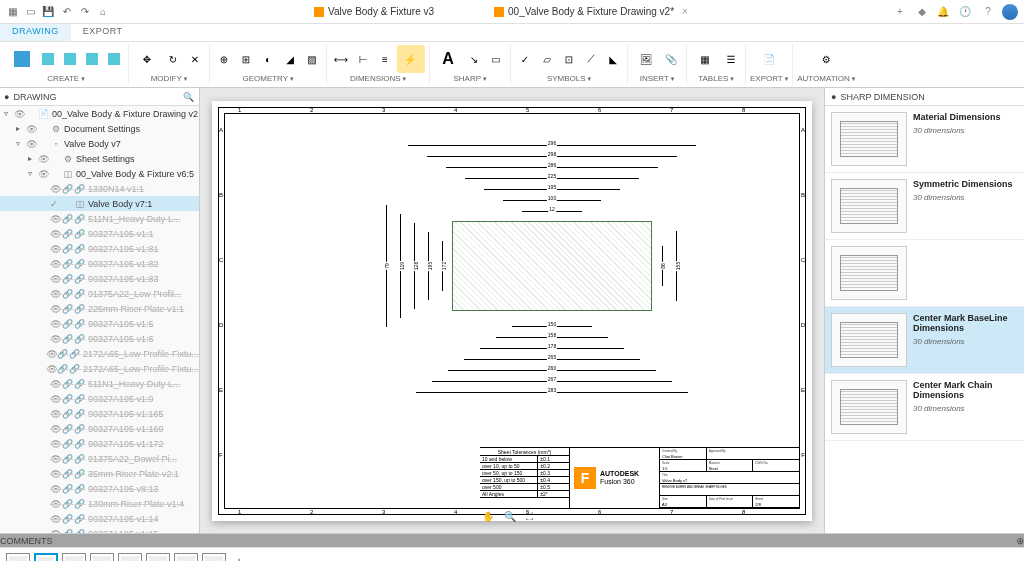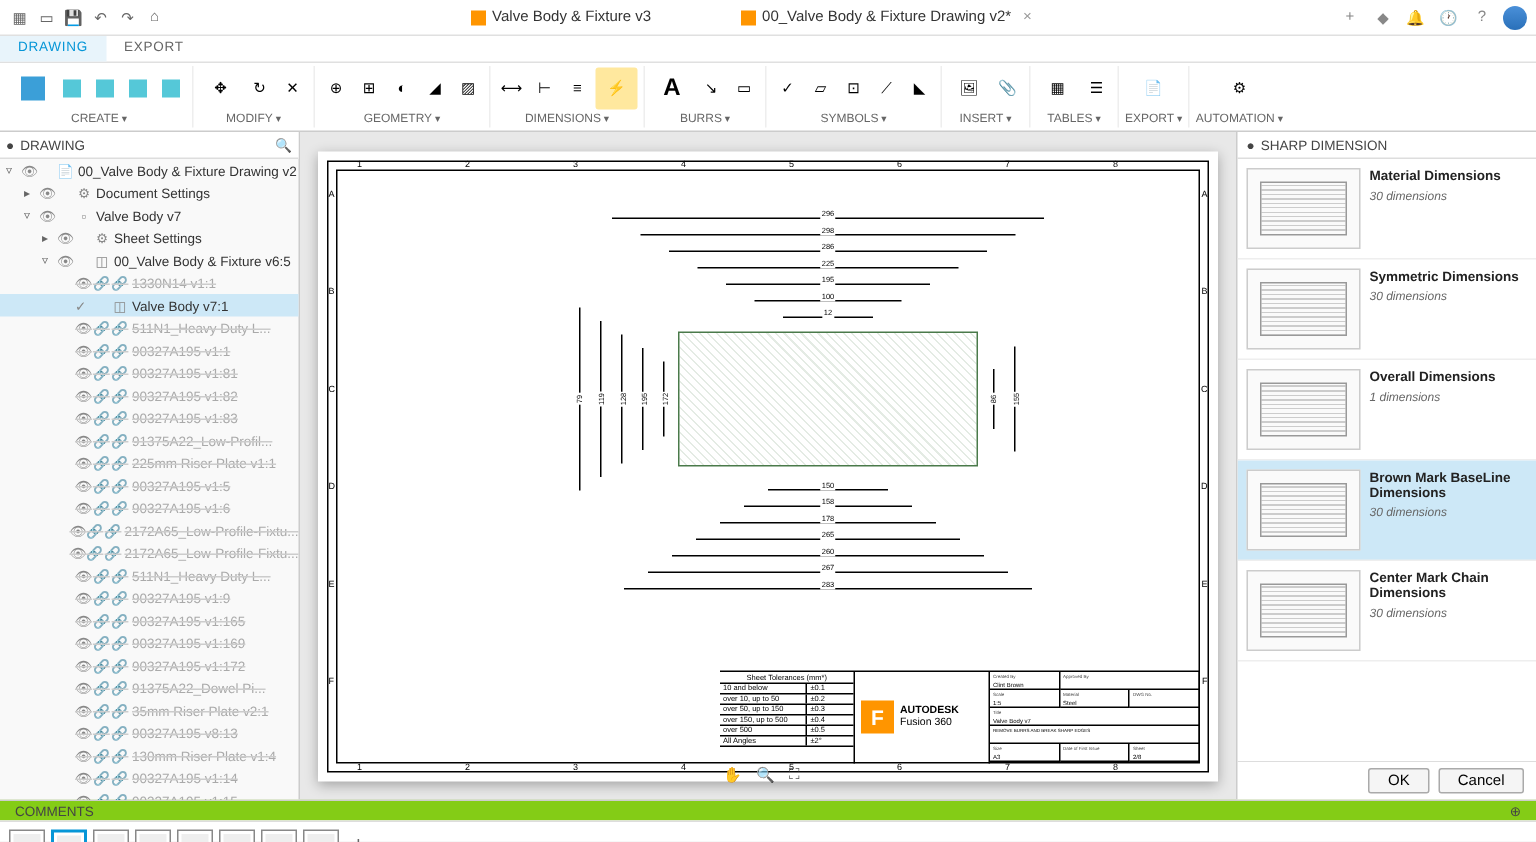--- a/index.html
+++ b/index.html
@@ -87,21 +87,21 @@
 .rp-item.sel { background: #cde8f7; }
 .rp-thumb { width: 76px; height: 54px; border: 1px solid #ccc; background: #fafafa; flex-shrink: 0; position: relative; }
 .rp-thumb::after { content: ""; position: absolute; inset: 8px; border: 1px solid #999; background: repeating-linear-gradient(0deg, transparent, transparent 2px, #ccc 2px, #ccc 3px); }
 .rp-info { flex: 1; }
 .rp-title { font-size: 9px; font-weight: bold; color: #222; margin-bottom: 4px; }
 .rp-sub { font-size: 8px; color: #666; font-style: italic; }
 .rp-footer { height: 26px; border-top: 1px solid #ddd; display: flex; justify-content: flex-end; align-items: center; gap: 6px; padding: 0 8px; }
 .rp-btn { padding: 2px 12px; border: 1px solid #aaa; background: #f5f5f5; font-size: 10px; cursor: pointer; border-radius: 2px; }
 
 
-.comments-bar { height: 14px; background: #84cc16; border-top: 1px solid #ccc; display: flex; align-items: center; padding: 0 10px; font-size: 9px; color: #444; }
+.comments-bar { height: 14px; background: #a3a3a3; border-top: 1px solid #ccc; display: flex; align-items: center; padding: 0 0; font-size: 9px; color: #444; }
 .sheets-bar { height: 28px; background: #fff; border-top: 1px solid #ddd; display: flex; align-items: center; padding: 0 6px; gap: 4px; }
 .sheet-thumb { width: 24px; height: 18px; border: 1px solid #888; background: #fff; cursor: pointer; position: relative; }
 .sheet-thumb.sel { border: 2px solid #0696d7; }
 .sheet-thumb::after { content: ""; position: absolute; inset: 2px; background: linear-gradient(#eee 60%, #ccc 60%); }
 .add-sheet { width: 18px; height: 18px; font-size: 14px; color: #666; cursor: pointer; display: flex; align-items: center; justify-content: center; }
 
 
 .i-blue { background: #3b9fd8; }
 .i-cyan { background: #55c8d8; }
 </style>
@@ -190,21 +190,21 @@
       <div class="rbtn rbtn-lg" style="background:#ffe89e">⚡</div>
     </div>
     <div class="rg-label">DIMENSIONS</div>
   </div>
   <div class="ribbon-group">
     <div class="rg-icons">
       <div class="rbtn rbtn-lg" style="font-size:16px;font-weight:bold">A</div>
       <div class="rbtn">↘</div>
       <div class="rbtn">▭</div>
     </div>
-    <div class="rg-label">BURRS</div>
+    <div class="rg-label">SHARP</div>
   </div>
   <div class="ribbon-group">
     <div class="rg-icons">
       <div class="rbtn">✓</div>
       <div class="rbtn">▱</div>
       <div class="rbtn">⊡</div>
       <div class="rbtn">⟋</div>
       <div class="rbtn">◣</div>
     </div>
     <div class="rg-label">SYMBOLS</div>
@@ -632,44 +632,36 @@
         </div>
         <div class="rp-item">
           <div class="rp-thumb"></div>
     <div class="rp-info">
             <div class="rp-title">Symmetric Dimensions</div>
             <div class="rp-sub">30 dimensions</div>
           </div>
         </div>
         <div class="rp-item">
           <div class="rp-thumb"></div>
-    <div class="rp-info">
-            <div class="rp-title">Overall Dimensions</div>
-            <div class="rp-sub">1 dimensions</div>
-          </div>
         </div>
         <div class="rp-item sel">
           <div class="rp-thumb"></div>
     <div class="rp-info">
-            <div class="rp-title">Brown Mark BaseLine Dimensions</div>
+            <div class="rp-title">Center Mark BaseLine Dimensions</div>
             <div class="rp-sub">30 dimensions</div>
           </div>
         </div>
         <div class="rp-item">
           <div class="rp-thumb"></div>
     <div class="rp-info">
             <div class="rp-title">Center Mark Chain Dimensions</div>
             <div class="rp-sub">30 dimensions</div>
           </div>
         </div>
       </div>
-    <div class="rp-footer">
-      <button class="rp-btn">OK</button>
-      <button class="rp-btn">Cancel</button>
-    </div>
   </div>
 </div>
 
 <div class="comments-bar">
   <span>COMMENTS</span>
   <span style="margin-left:auto">⊕</span>
 </div>
 
 <div class="sheets-bar">
   <div class="sheet-thumb"></div>

